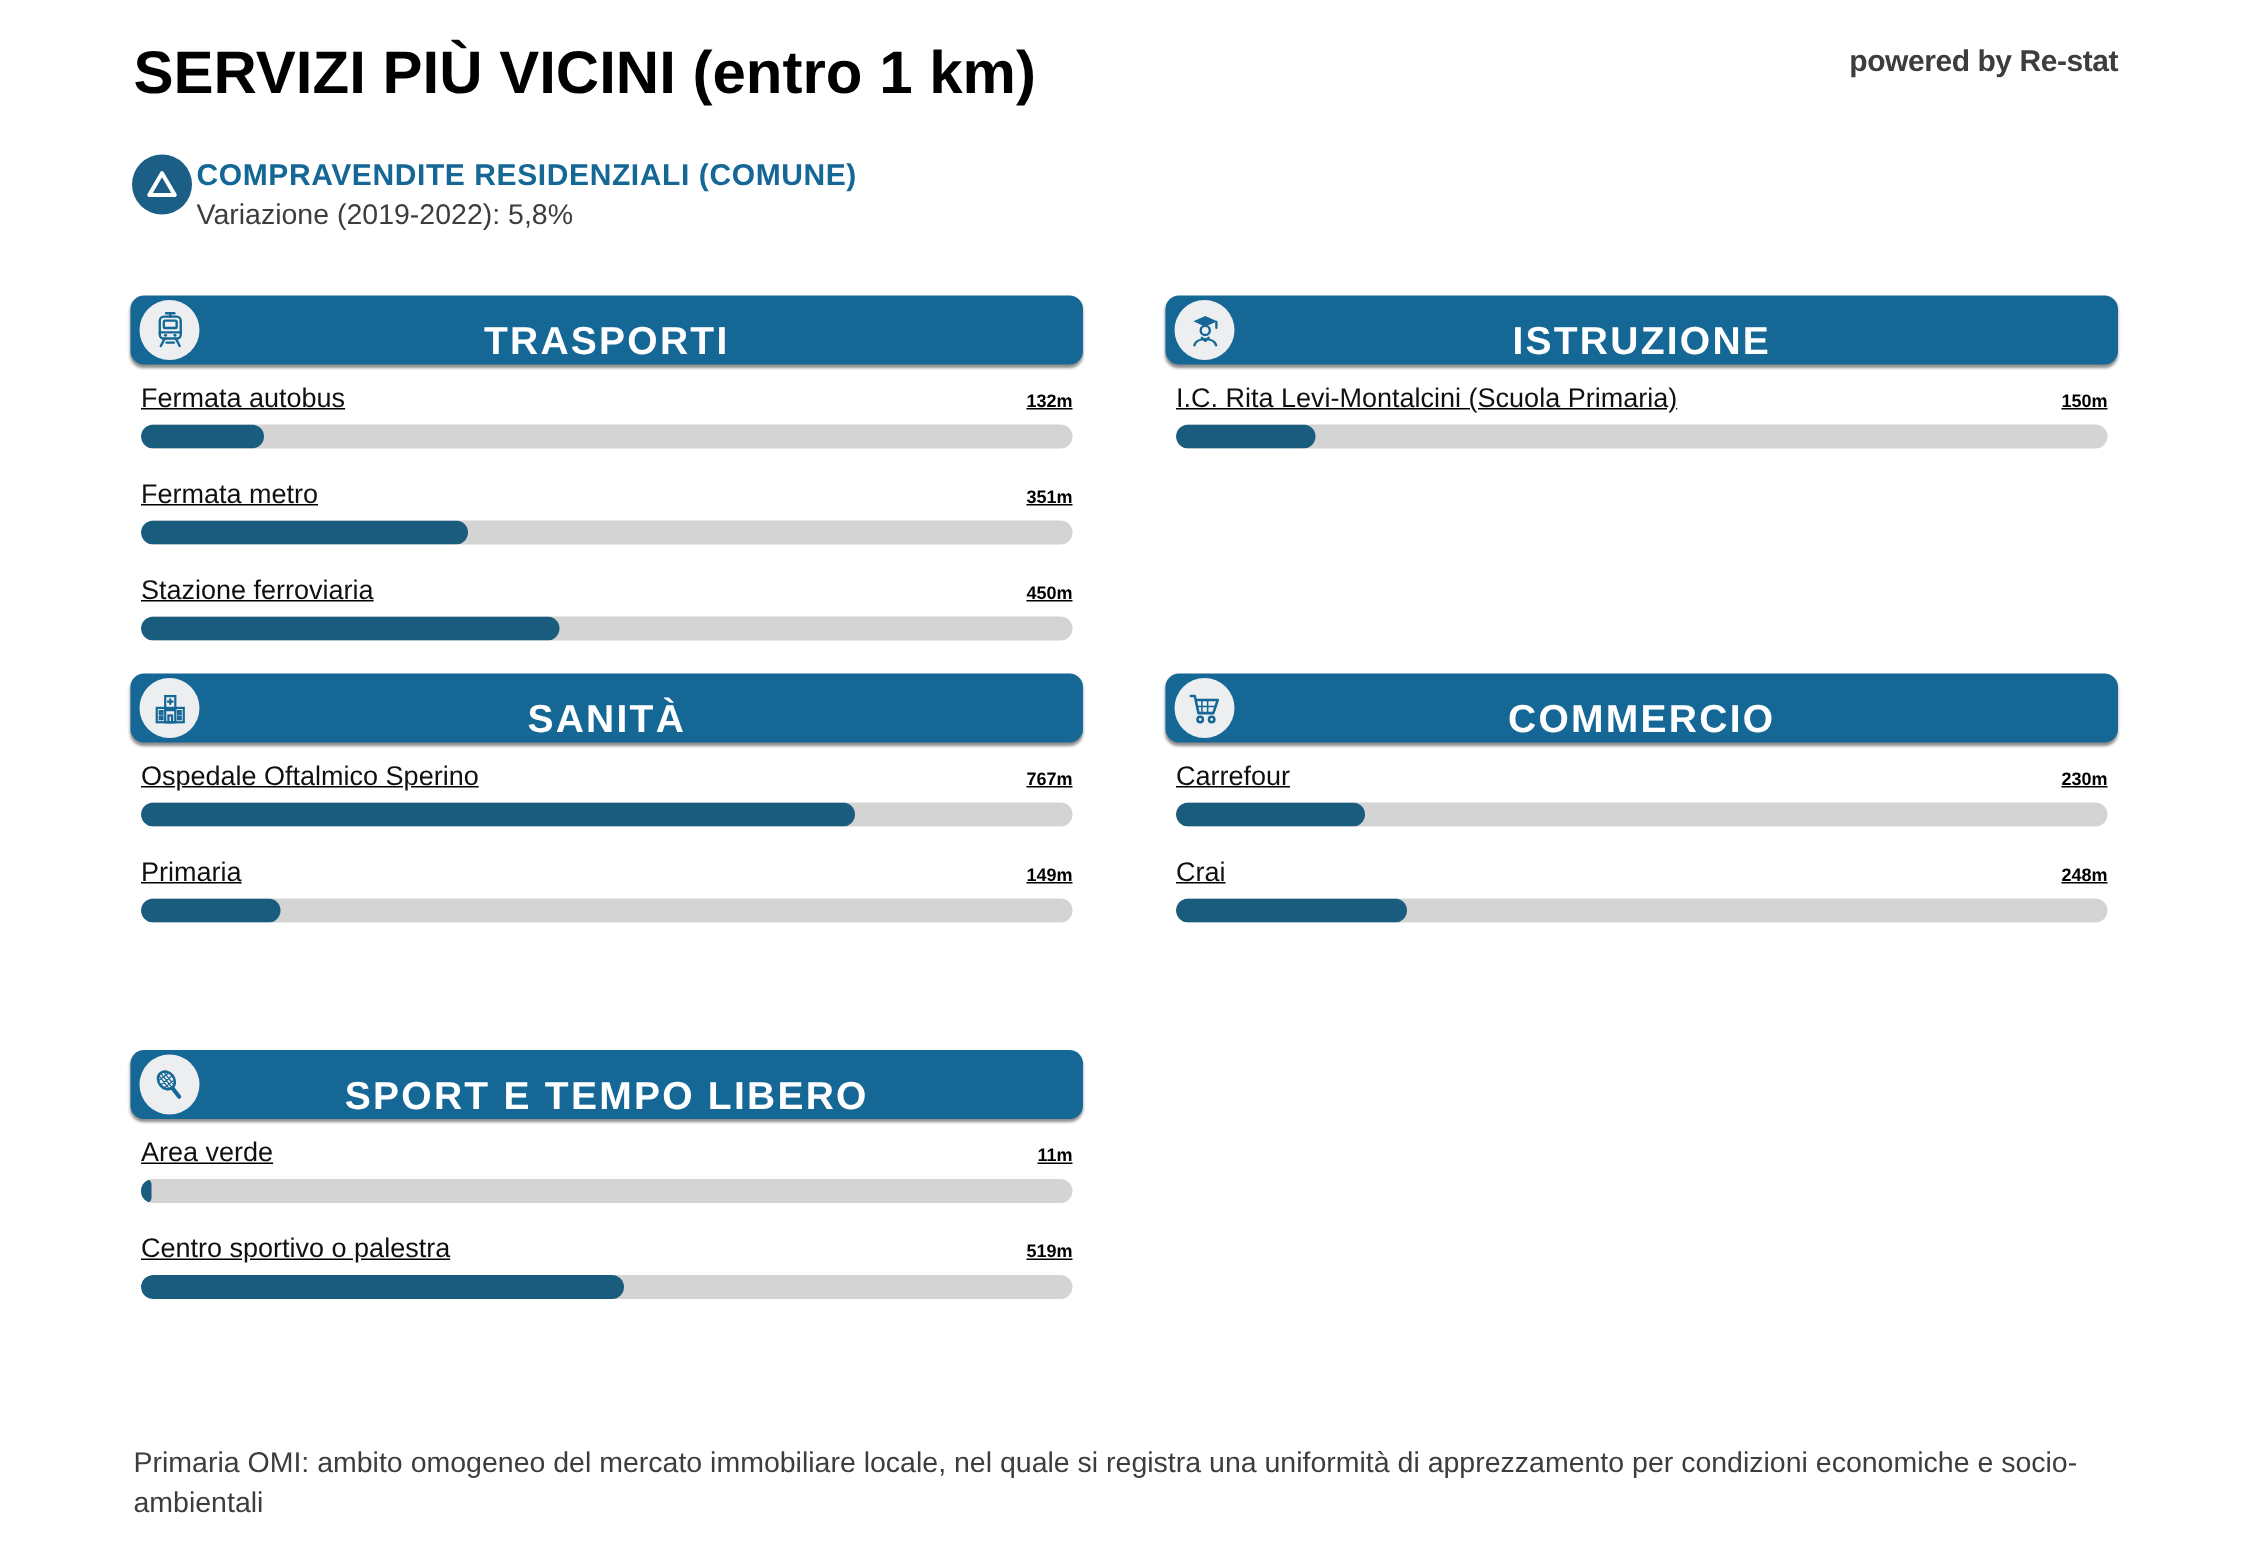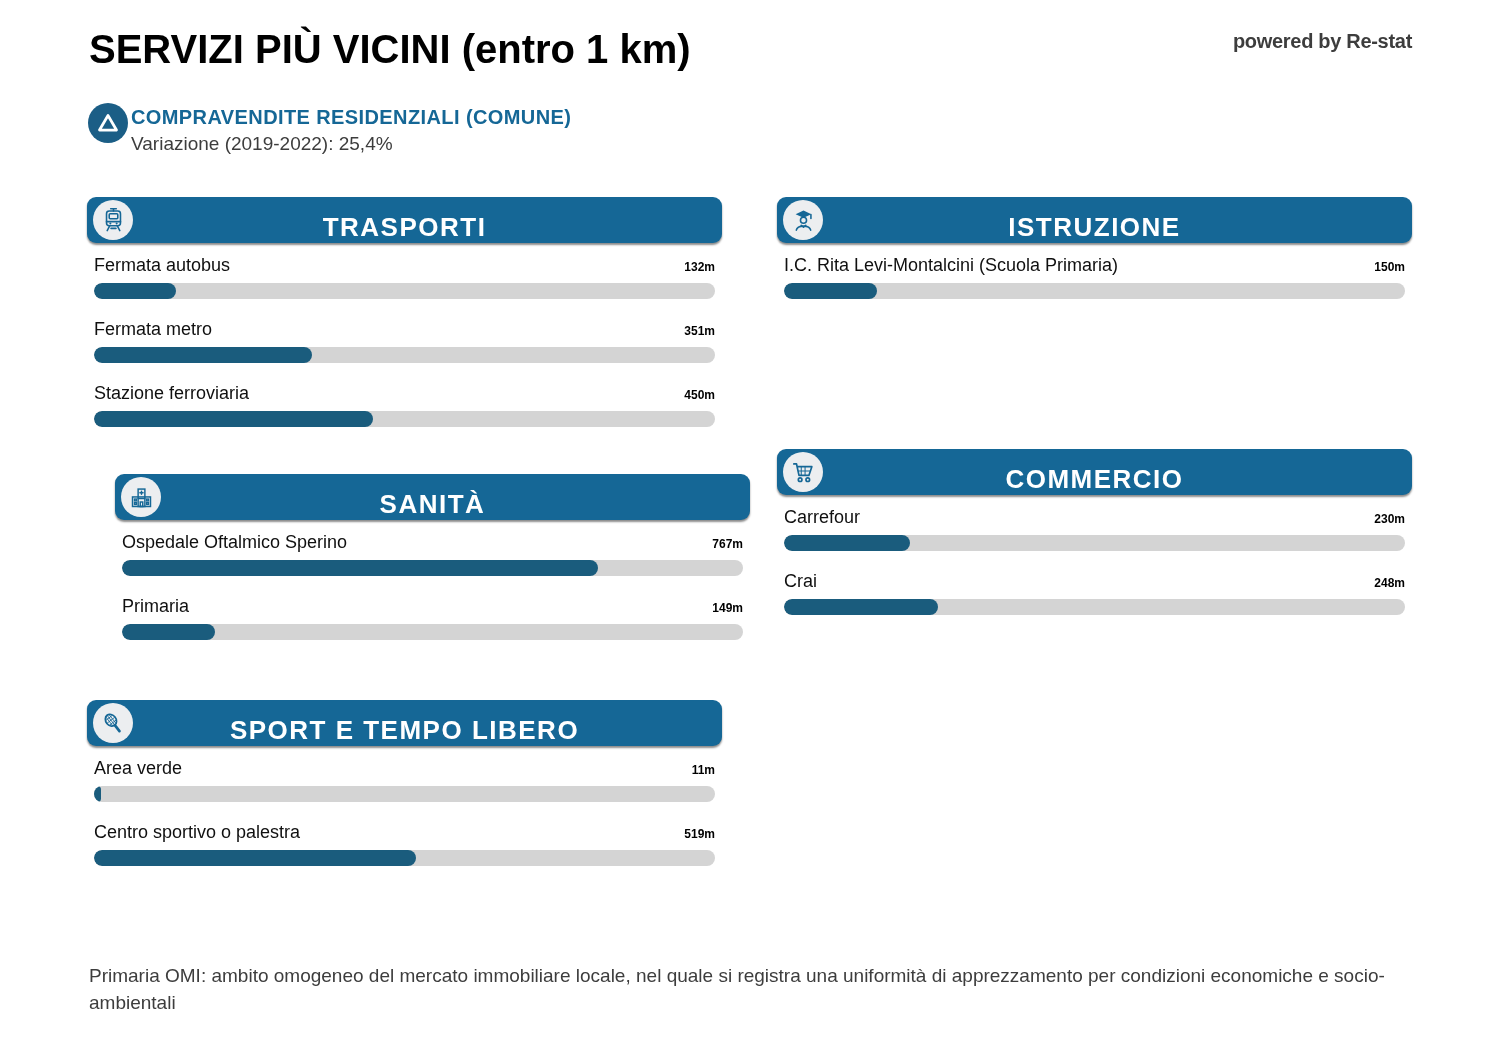--- a/index.html
+++ b/index.html
@@ -49,21 +49,21 @@
     position:absolute;left:6px;top:3px;width:40px;height:40px;border-radius:50%;
     background:var(--icon-circle-bg,#eceef0);
     display:flex;align-items:center;justify-content:center;
     color:var(--accent,#156796);
   }
   .head-icon svg{width:27px;height:27px;}
   .head-title{color:#ffffff;font-size:26px;font-weight:700;letter-spacing:1.5px;}
 
   .rows{padding:12px 7px 0 7px;}
   .row{margin-bottom:20px;}
-  .row-top{display:flex;justify-content:space-between;align-items:baseline;}
+  .row-top{display:flex;justify-content:space-between;align-items:baseline;text-decoration:underline;}
   .row-label{font-size:18px;color:#101010;}
   .row-value{font-size:12px;font-weight:700;color:#000;}
   .bar{
     margin-top:7px;height:16px;border-radius:8px;
     background:var(--bar-bg,#d4d4d4);overflow:hidden;
   }
   .bar-fill{height:100%;width:0;border-radius:8px;background:var(--bar-fill,#1a5c7d);}
 
   .footnote{
     position:absolute;left:89px;top:962px;width:1360px;
@@ -79,21 +79,21 @@
   <div class="powered">powered by Re-stat</div>
 
   <div class="summary">
     <div class="summary-icon">
       <svg viewBox="0 0 24 24" aria-hidden="true">
         <polygon points="12,6 18.8,17.6 5.2,17.6" fill="none" stroke="#ffffff" stroke-width="2.2" stroke-linejoin="round"></polygon>
       </svg>
     </div>
     <div>
       <div class="summary-title">COMPRAVENDITE RESIDENZIALI (COMUNE)</div>
-      <div class="summary-sub">Variazione (2019-2022): 25,4%</div>
+      <div class="summary-sub">Variazione (2019-2022): 5,8%</div>
     </div>
   </div>
 
   <section class="card" style="left:87px;top:197px;">
     <header class="card-head">
       <span class="head-icon">
         <svg viewBox="0 0 24 24" fill="none" stroke="currentColor" stroke-width="1.4" stroke-linecap="round">
           <path d="M9.5 1.6 L14.5 1.6 M12 1.6 V3.6"></path>
           <rect x="5.8" y="3.6" width="12.4" height="13" rx="2.4"></rect>
           <rect x="8.2" y="6" width="7.6" height="4.4" rx="0.8"></rect>
@@ -155,21 +155,21 @@
           <span class="row-label">I.C. Rita Levi-Montalcini (Scuola Primaria)</span>
           <span class="row-value">150m</span>
         </div>
         <div class="bar">
           <div class="bar-fill" style="width: 15%;"></div>
         </div>
       </div>
     </div>
   </section>
 
-  <section class="card" style="left:87px;top:474px;margin-left:28px;">
+  <section class="card" style="left:87px;top:449px;">
     <header class="card-head">
       <span class="head-icon">
         <svg viewBox="0 0 24 24" fill="none" stroke="currentColor" stroke-width="1.3" stroke-linecap="round">
           <rect x="4" y="11.5" width="16" height="8.5"></rect>
           <rect x="9" y="4.5" width="6" height="15.5"></rect>
           <path d="M12 6.4 V9.2 M10.6 7.8 H13.4"></path>
           <rect x="10.9" y="16" width="2.2" height="4"></rect>
           <rect x="5.8" y="13.4" width="1.6" height="1.6"></rect>
           <rect x="5.8" y="16.6" width="1.6" height="1.6"></rect>
           <rect x="16.6" y="13.4" width="1.6" height="1.6"></rect>

